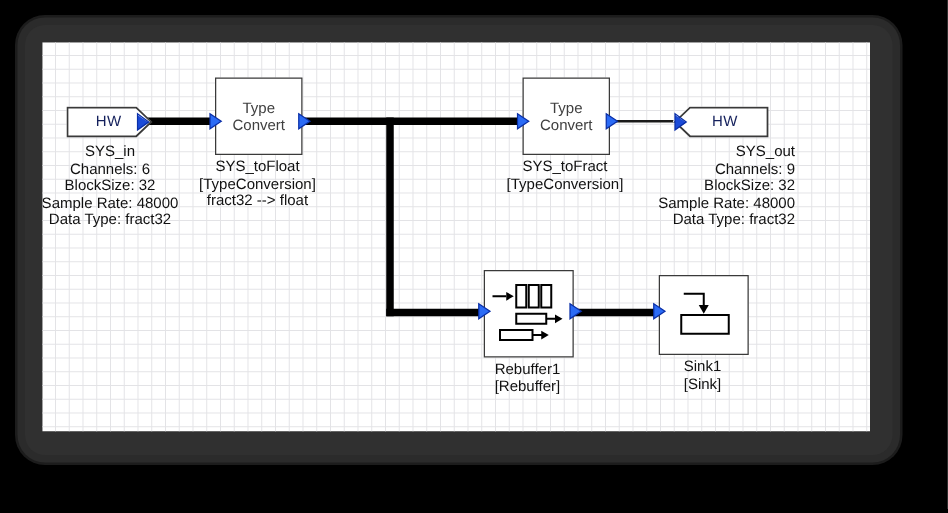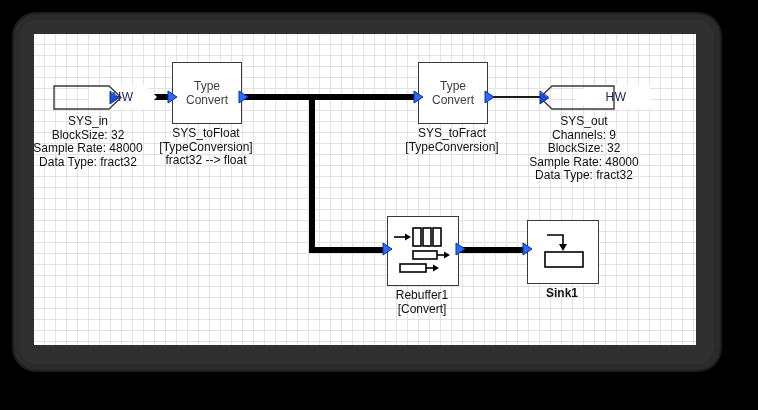--- a/index.html
+++ b/index.html
@@ -22,21 +22,21 @@
     position:absolute;left:34px;top:34px;width:662px;height:311px;
     background:#ffffff;
     background-image:
       linear-gradient(to right, #e3e3e6 1px, transparent 1px),
       linear-gradient(to bottom, #e3e3e6 1px, transparent 1px);
     background-size:11px 11px;
     background-position:-1px -1px;
     overflow:hidden;
   }
 
-  .node{position:absolute;padding-left:36px;}
+  .node{position:absolute;}
 
   
   .wire{position:absolute;background:#000;}
   .wire-thin{position:absolute;background:#1a1a1a;}
 
   
   .box{
     position:absolute;background:#fff;border:1.5px solid #3a3a3a;
     display:flex;align-items:center;justify-content:center;
     text-align:center;color:#404040;font-size:12px;line-height:14px;
@@ -97,20 +97,21 @@
       <svg class="icon-svg" width="70" height="26">
         <polygon points="1,1 56,1 68,12.5 56,24 1,24" fill="none" stroke="#3a3a3a" stroke-width="1.4"></polygon>
       </svg>
       <div class="port port-in" style="left:57px;top:6.5px;"></div>
       <svg class="icon-svg" width="12" height="26" style="left:56px;top:0;">
         <polygon points="1,6 10,12.5 1,19" fill="none" stroke="#0a2fa8" stroke-width="1"></polygon>
       </svg>
     </div>
     <div class="caption" style="left:-6px;top:81px;width:120px;">
       <span>SYS_in</span>
+      <span>Channels: 6</span>
       <span>BlockSize: 32</span>
       <span>Sample Rate: 48000</span>
       <span>Data Type: fract32</span>
     </div>
 
     <div class="box" style="left:138px;top:28px;width:68px;height:60px;flex-direction:column;">
       <span>Type</span>
       <span>Convert</span>
     </div>
     <div class="node">
@@ -153,21 +154,21 @@
         <span>HW</span>
       </div>
       <svg class="icon-svg" width="78" height="26">
         <polygon points="14,1 76,1 76,24 14,24 2,12.5" fill="none" stroke="#3a3a3a" stroke-width="1.4"></polygon>
       </svg>
       <div class="port port-in" style="left:2px;top:6.5px;"></div>
       <svg class="icon-svg" width="14" height="26" style="left:1px;top:0;">
         <polygon points="1,6 10,12.5 1,19" fill="none" stroke="#0a2fa8" stroke-width="1"></polygon>
       </svg>
     </div>
-    <div class="caption" style="left:480px;top:81px;width:140px;">
+    <div class="caption" style="left:462px;top:81px;width:140px;text-align:right;">
       <span>SYS_out</span>
       <span>Channels: 9</span>
       <span>BlockSize: 32</span>
       <span>Sample Rate: 48000</span>
       <span>Data Type: fract32</span>
     </div>
 
     <div class="box" style="left:353px;top:182px;width:70px;height:68px;">
       <svg width="62" height="52" viewBox="0 0 62 52">
 
@@ -191,35 +192,36 @@
       <svg class="icon-svg" width="12" height="14" style="left:348px;top:208px;">
         <polygon points="1,1 10,7 1,13" fill="none" stroke="#0a2fa8" stroke-width="1"></polygon>
       </svg>
       <div class="port port-in-hollow" style="left:422px;top:209px;"></div>
       <svg class="icon-svg" width="12" height="14" style="left:421px;top:208px;">
         <polygon points="1,1 10,7 1,13" fill="none" stroke="#0a2fa8" stroke-width="1"></polygon>
       </svg>
     </div>
     <div class="caption" style="left:318px;top:255px;width:140px;">
       <span>Rebuffer1</span>
-      <span>[Convert]</span>
+      <span>[Rebuffer]</span>
     </div>
 
     <div class="box" style="left:493px;top:186px;width:70px;height:62px;">
       <svg width="56" height="46" viewBox="0 0 56 46">
 
         <polyline points="12,6 28,6 28,16" fill="none" stroke="#000" stroke-width="1.6"></polyline>
         <polygon points="24,15 32,15 28,22" fill="#000"></polygon>
         <rect x="10" y="23" width="38" height="15" fill="#fff" stroke="#000" stroke-width="1.6"></rect>
       </svg>
     </div>
     <div class="node">
       <div class="port port-in-hollow" style="left:489px;top:209px;"></div>
       <svg class="icon-svg" width="12" height="14" style="left:488px;top:208px;">
         <polygon points="1,1 10,7 1,13" fill="none" stroke="#0a2fa8" stroke-width="1"></polygon>
       </svg>
     </div>
-    <div class="caption" style="left:458px;top:253px;width:140px;font-weight:bold;">
+    <div class="caption" style="left:458px;top:253px;width:140px;">
       <span>Sink1</span>
+      <span>[Sink]</span>
     </div>
 
   </div>
 </div>
 
 </body></html>

